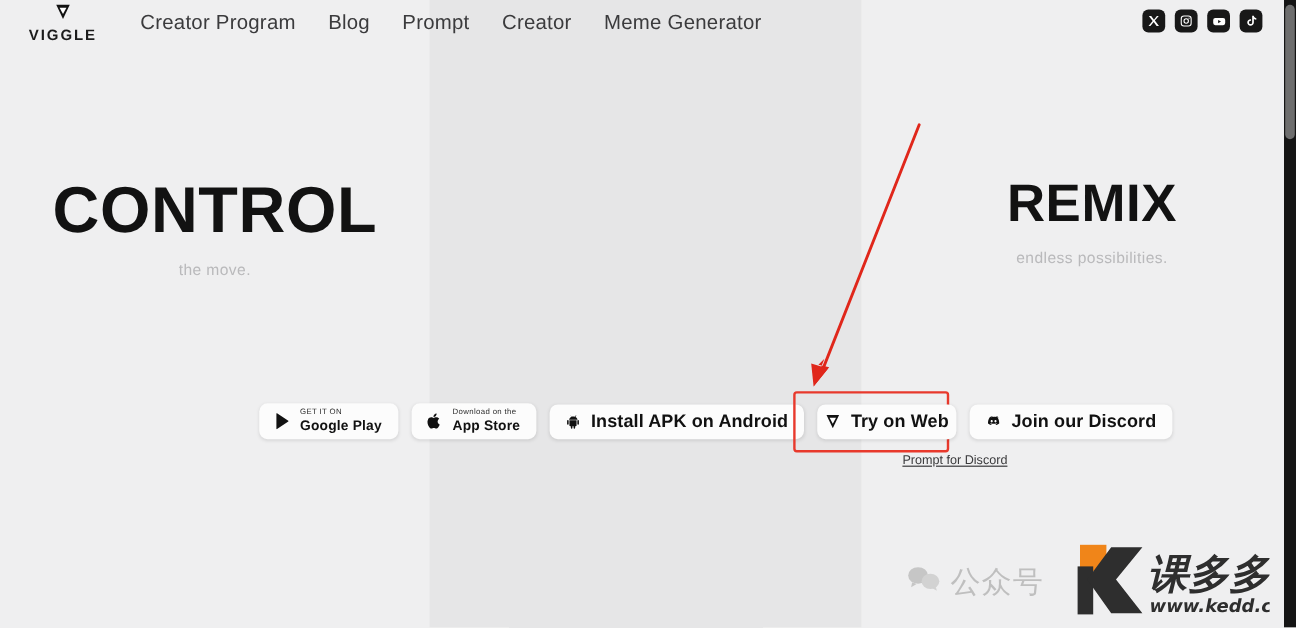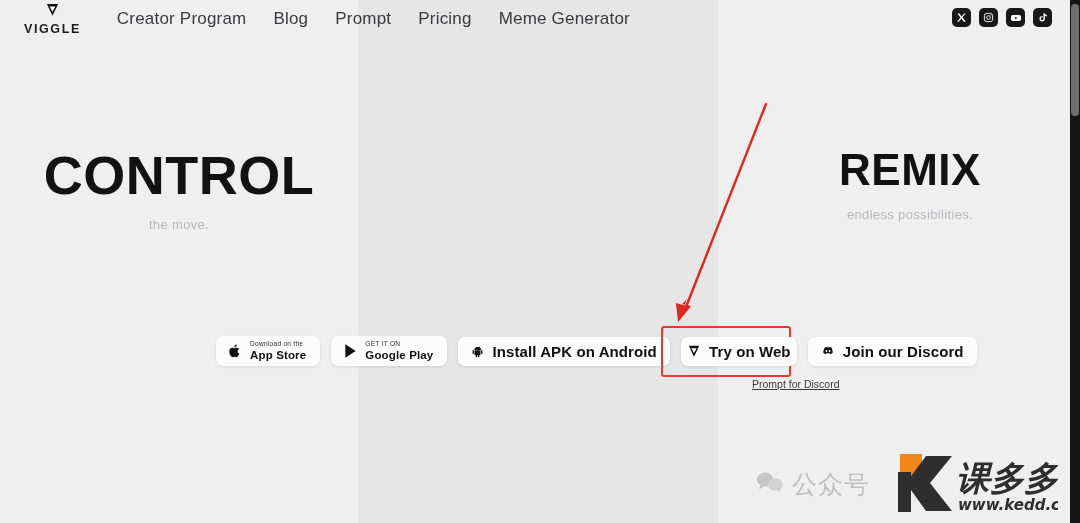--- a/index.html
+++ b/index.html
@@ -135,21 +135,21 @@
           <path d="M7.4 7.2 H16.6 L12 15.6 Z" fill="#fff"></path>
         </svg>
       </span>
       <span id="logo-text">VIGGLE</span>
     </div>
 
     <div id="nav">
       <span class="nav-link">Creator Program</span>
       <span class="nav-link">Blog</span>
       <span class="nav-link">Prompt</span>
-      <span class="nav-link">Pricing</span>
+      <span class="nav-link">Creator</span>
       <span class="nav-link">Meme Generator</span>
     </div>
 
     <div id="socials">
       <div class="social">
         <svg width="11" height="11" viewBox="0 0 24 24" fill="#fff">
           <path d="M3 3h4.3l5 6.6L17.6 3H21l-7.1 8.3L21.4 21h-4.3l-5.3-7-6 7H2.4l7.5-8.8L3 3z"></path>
         </svg>
       </div>
       <div class="social">
@@ -181,38 +181,38 @@
   <div class="hero" id="hero-right">
     <div class="hero-title">REMIX</div>
     <div class="hero-sub">endless possibilities.</div>
   </div>
 
   <div id="cta-row">
 
     <div class="cta store">
       <span class="cta-icon">
         <svg width="14" height="16" viewBox="0 0 24 26" fill="#111">
+          <path d="M4 2.2v21.6c0 .5.5.8.9.5L21 13.5c.4-.3.4-.8 0-1L4.9 1.7c-.4-.3-.9 0-.9.5z"></path>
+        </svg>
+      </span>
+      <span class="cta-twoline">
+        <span class="cta-small">GET IT ON</span>
+        <span class="cta-big">Google Play</span>
+      </span>
+    </div>
+
+    <div class="cta store">
+      <span class="cta-icon">
+        <svg width="14" height="16" viewBox="0 0 24 26" fill="#111">
           <path d="M16.6 13.6c0-2.7 2.2-4 2.3-4.1-1.3-1.8-3.2-2.1-3.9-2.1-1.7-.2-3.3 1-4.1 1-.9 0-2.1-1-3.5-.9-1.8 0-3.5 1-4.4 2.6-1.9 3.3-.5 8.1 1.3 10.8.9 1.3 2 2.7 3.4 2.7 1.4-.1 1.9-.9 3.5-.9 1.6 0 2.1.9 3.5.8 1.5 0 2.4-1.3 3.3-2.6 1-1.5 1.4-2.9 1.5-3-.1 0-2.9-1.1-2.9-4.3zM14 5.4c.8-.9 1.3-2.2 1.1-3.4-1.1 0-2.4.7-3.2 1.6-.7.8-1.3 2.1-1.1 3.3 1.2.1 2.4-.6 3.2-1.5z"></path>
         </svg>
       </span>
       <span class="cta-twoline">
         <span class="cta-small">Download on the</span>
         <span class="cta-big">App Store</span>
-      </span>
-    </div>
-
-    <div class="cta store">
-      <span class="cta-icon">
-        <svg width="14" height="16" viewBox="0 0 24 26" fill="#111">
-          <path d="M4 2.2v21.6c0 .5.5.8.9.5L21 13.5c.4-.3.4-.8 0-1L4.9 1.7c-.4-.3-.9 0-.9.5z"></path>
-        </svg>
-      </span>
-      <span class="cta-twoline">
-        <span class="cta-small">GET IT ON</span>
-        <span class="cta-big">Google Play</span>
       </span>
     </div>
 
     <div class="cta">
       <span class="cta-icon">
         <svg width="13" height="13" viewBox="0 0 24 24" fill="#111">
           <path d="M6.5 9.5h11v8.2c0 .7-.6 1.3-1.3 1.3h-.9v2.6c0 .7-.6 1.2-1.2 1.2s-1.2-.5-1.2-1.2V19h-1.8v2.6c0 .7-.6 1.2-1.2 1.2s-1.2-.5-1.2-1.2V19h-.9c-.7 0-1.3-.6-1.3-1.3V9.5zM4.1 9.3c.7 0 1.2.5 1.2 1.2v5c0 .7-.5 1.2-1.2 1.2s-1.2-.5-1.2-1.2v-5c0-.7.5-1.2 1.2-1.2zm15.8 0c.7 0 1.2.5 1.2 1.2v5c0 .7-.5 1.2-1.2 1.2s-1.2-.5-1.2-1.2v-5c0-.7.5-1.2 1.2-1.2zM7.8 2.3l1.1 2c.9-.4 2-.6 3.1-.6s2.2.2 3.1.6l1.1-2c.1-.2.4-.3.6-.2s.3.4.2.6l-1.1 1.9c1.7 1 2.9 2.6 3.1 4.4H6c.2-1.8 1.4-3.4 3.1-4.4L8 2.7c-.1-.2 0-.5.2-.6s.5 0 .6.2zM9.4 6.2c0 .4-.3.7-.7.7s-.7-.3-.7-.7.3-.7.7-.7.7.3.7.7zm6.6 0c0 .4-.3.7-.7.7s-.7-.3-.7-.7.3-.7.7-.7.7.3.7.7z"></path>
         </svg>
       </span>
       <span class="cta-label">Install APK on Android</span>

